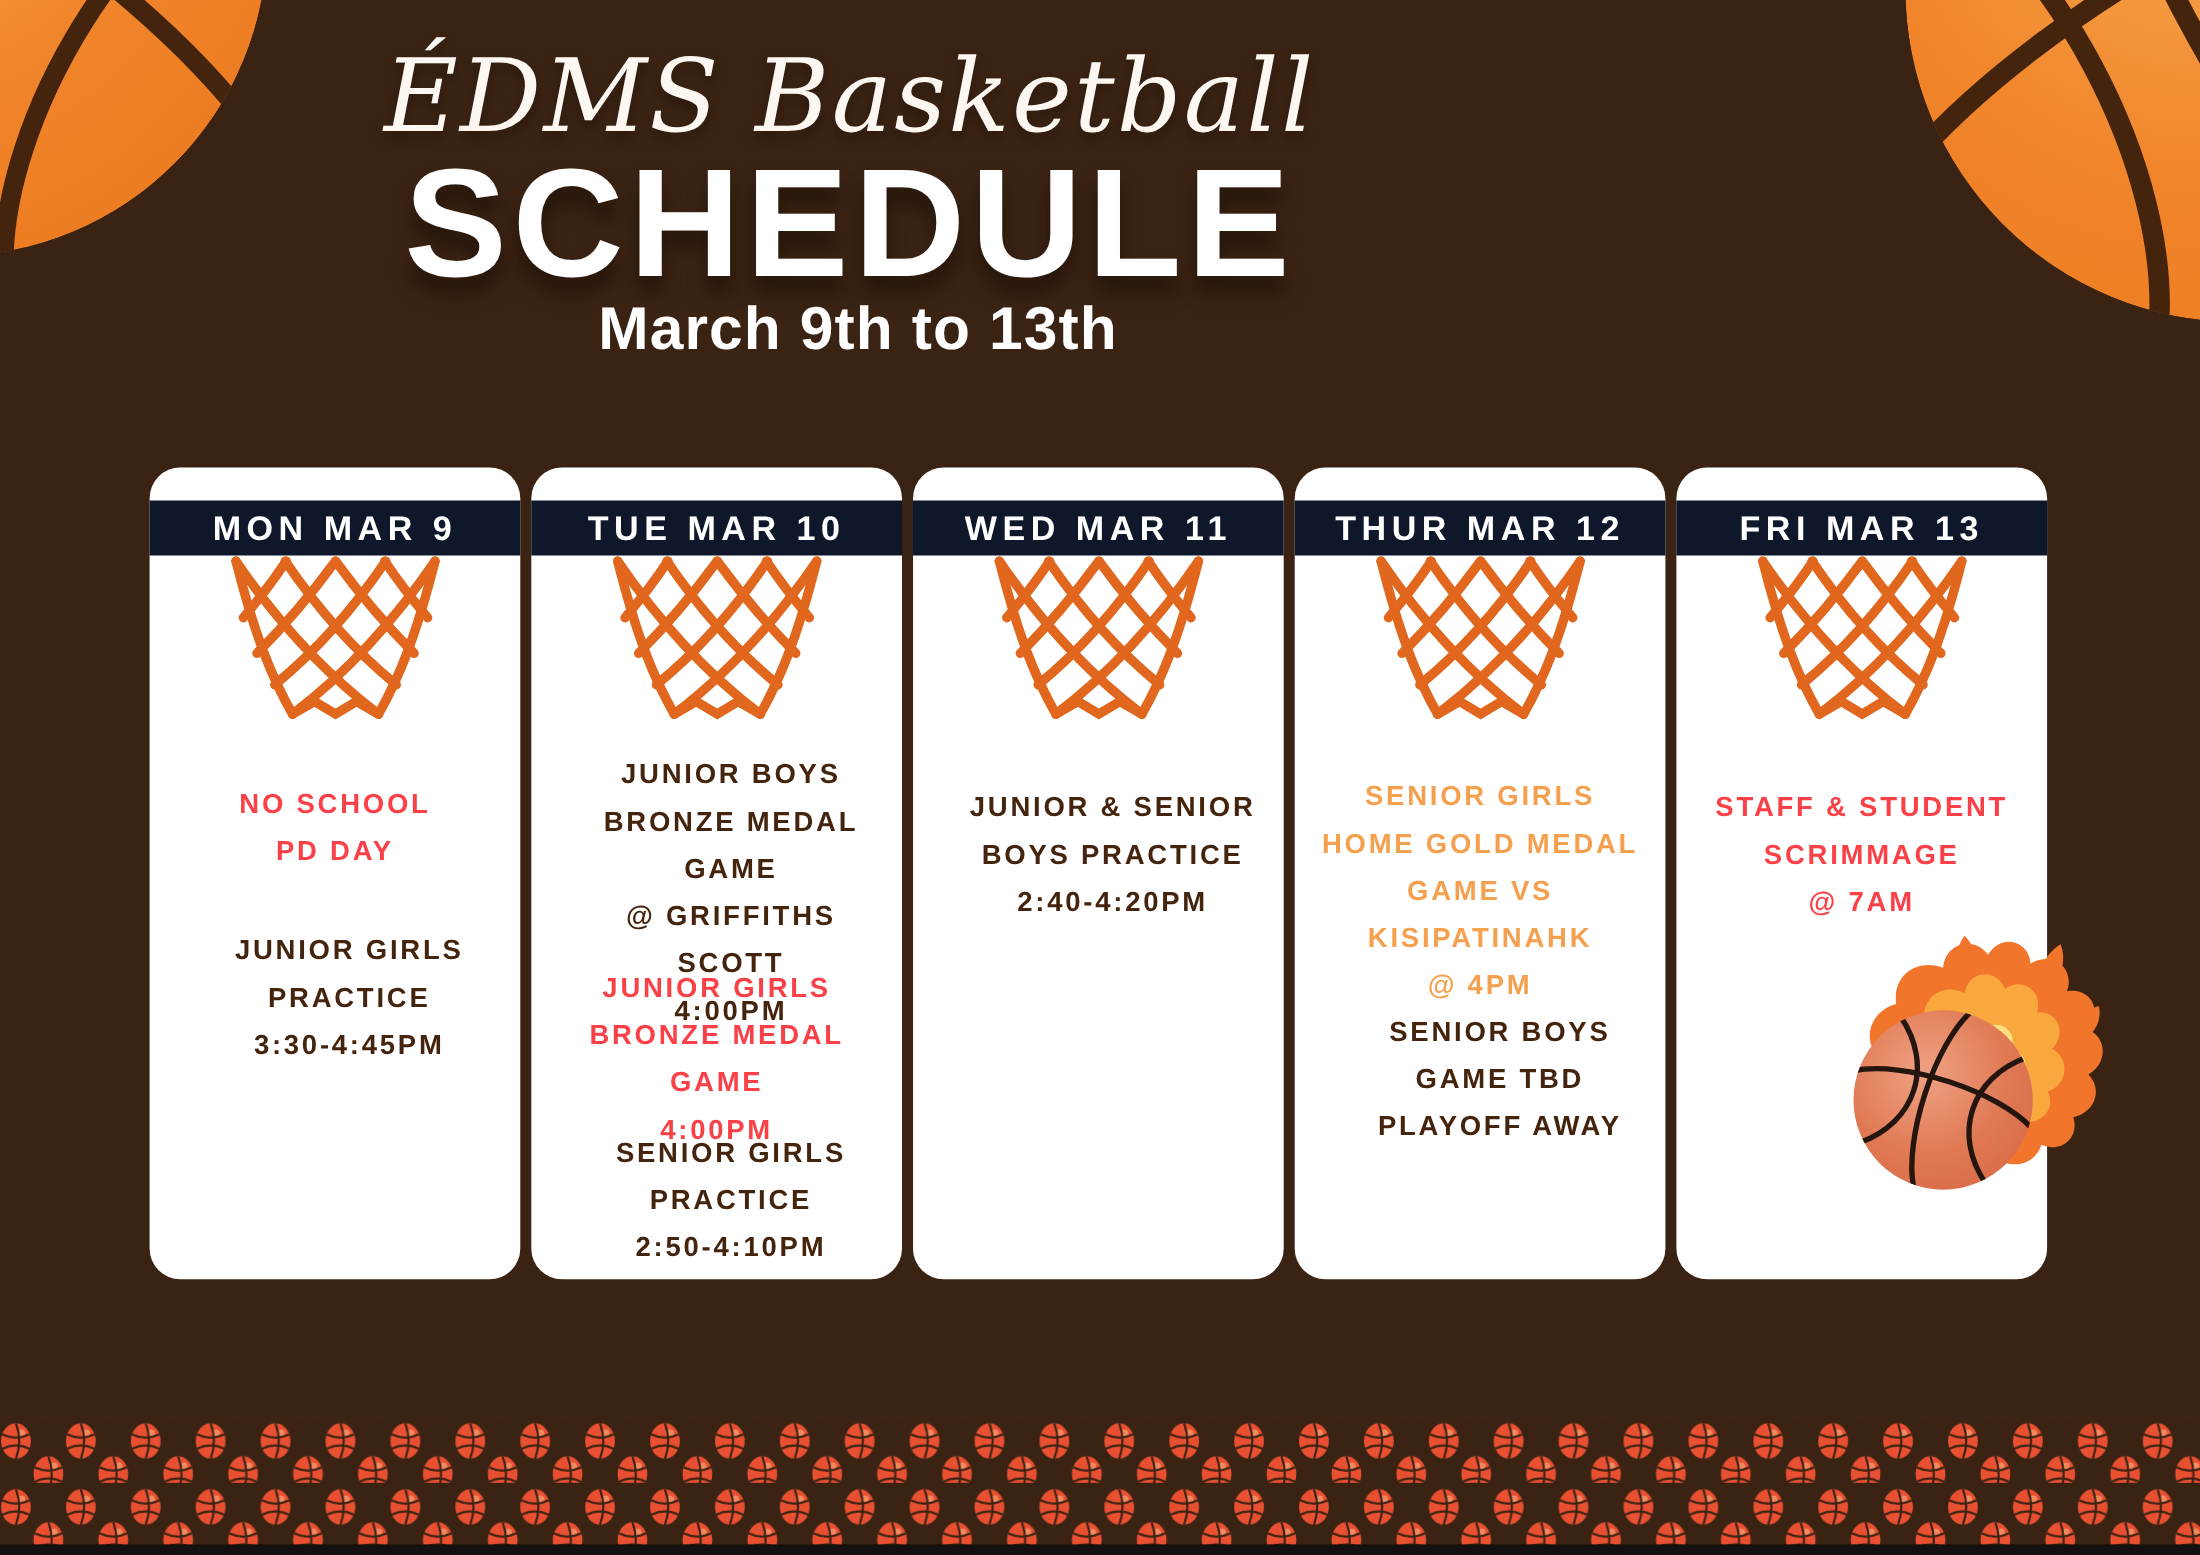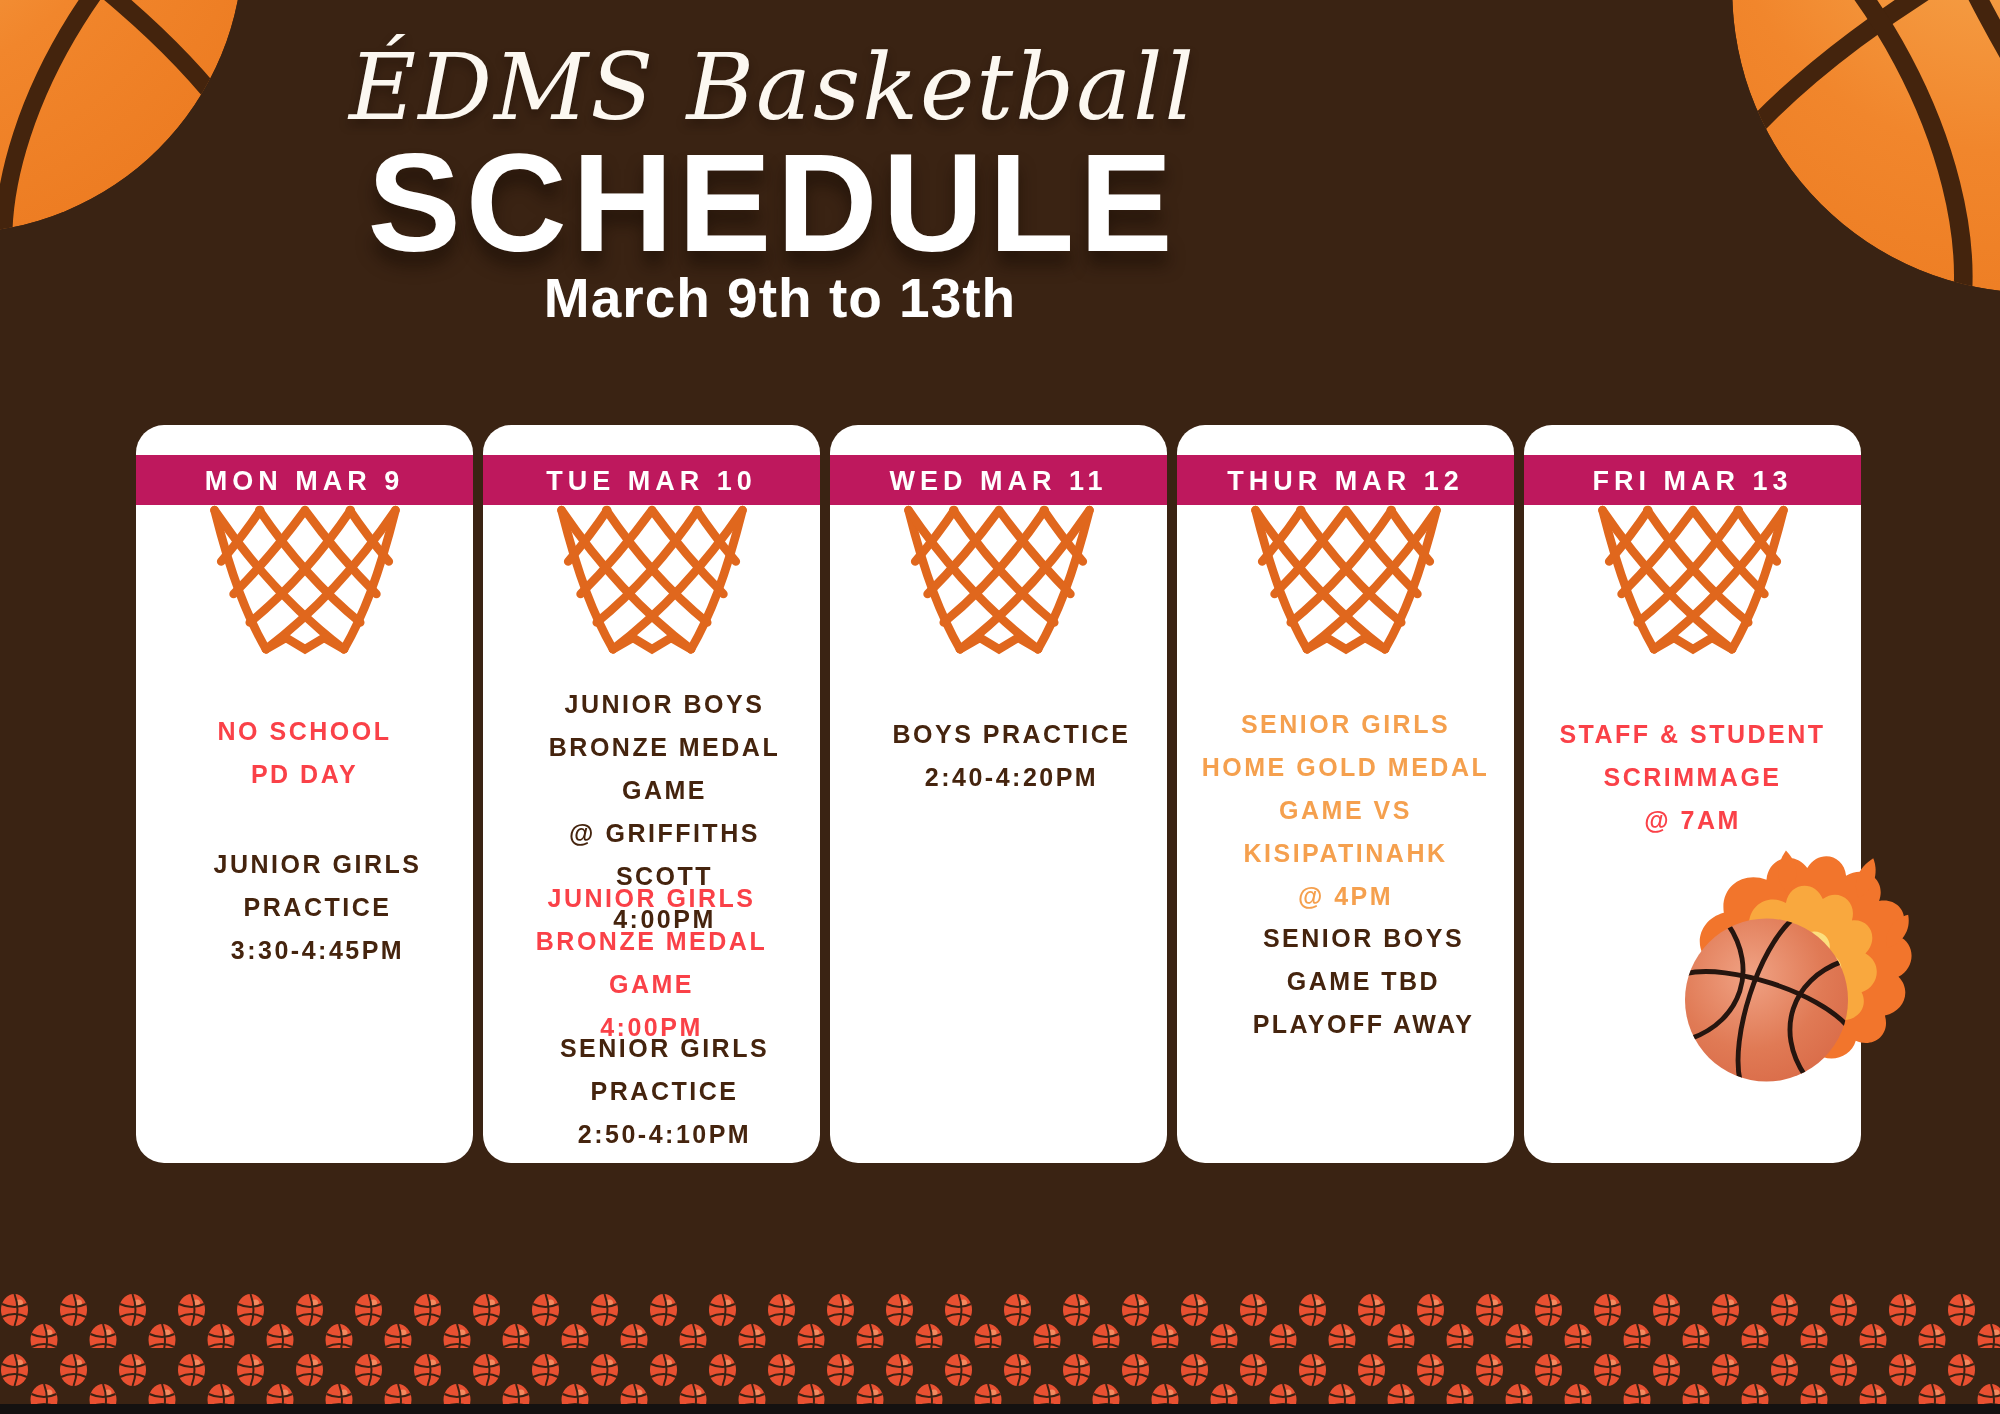--- a/index.html
+++ b/index.html
@@ -29,22 +29,22 @@
     position:absolute; top:266px; left:0; width:1560px; text-align:center;
     font-size:55px; font-weight:bold; color:#FFFFFF; letter-spacing:1px;
   }
   
   .cards{position:absolute; left:136px; top:425px; width:1728px; height:738px; display:flex; gap:10px;}
   .card{
     position:relative; width:337px; height:738px; background:#FFFFFF;
     border-radius:28px;
   }
   .card-band{
-    position:absolute; top:30px; left:0; right:0; height:50px; background:#be185d;
-    color:#FFFFFF; font-weight:bold; font-size:27px; letter-spacing:5px;
+    position:absolute; top:30px; left:0; right:0; height:50px; background:#0f172a;
+    color:#FFFFFF; font-weight:bold; font-size:31px; letter-spacing:5px;
     line-height:52px; text-align:center; z-index:2;
   }
   .net{position:absolute; top:80px; left:50%; transform:translateX(-50%); width:200px; height:155px; z-index:1;}
   .net svg{display:block; width:100%; height:100%;}
   .block{
     position:absolute; left:0; right:0; padding:0 8px; text-align:center;
     font-weight:bold; font-size:25px; letter-spacing:2.5px; line-height:43px;
   }
   .block .ln{display:block;}
   .red{color:#FA4148;}
@@ -207,20 +207,21 @@
               <path d="M152,4 C168,28 182,45 193,58"></path>
             <path d="M200,4 C155,70 110,115 64,150"></path>
               <path d="M153,4 C115,60 80,95 47,122"></path>
             <path d="M105,4 C75,45 50,72 30,92"></path>
               <path d="M58,4 C42,28 28,45 17,58"></path>
             <path d="M64,150 L85,138 L105,150 L125,138 L146,150"></path>
           </g>
         </svg>
       </div>
       <div class="block dark c3b0">
+        <span class="ln">JUNIOR &amp; SENIOR</span>
         <span class="ln">BOYS PRACTICE</span>
         <span class="ln">2:40-4:20PM</span>
       </div>
     </div>
 
     <div class="card">
       <div class="card-band">THUR MAR 12</div>
       <div class="net">
         <svg viewBox="0 0 210 160">
           <g stroke="#E0671D" stroke-width="9" fill="none" stroke-linecap="round">

